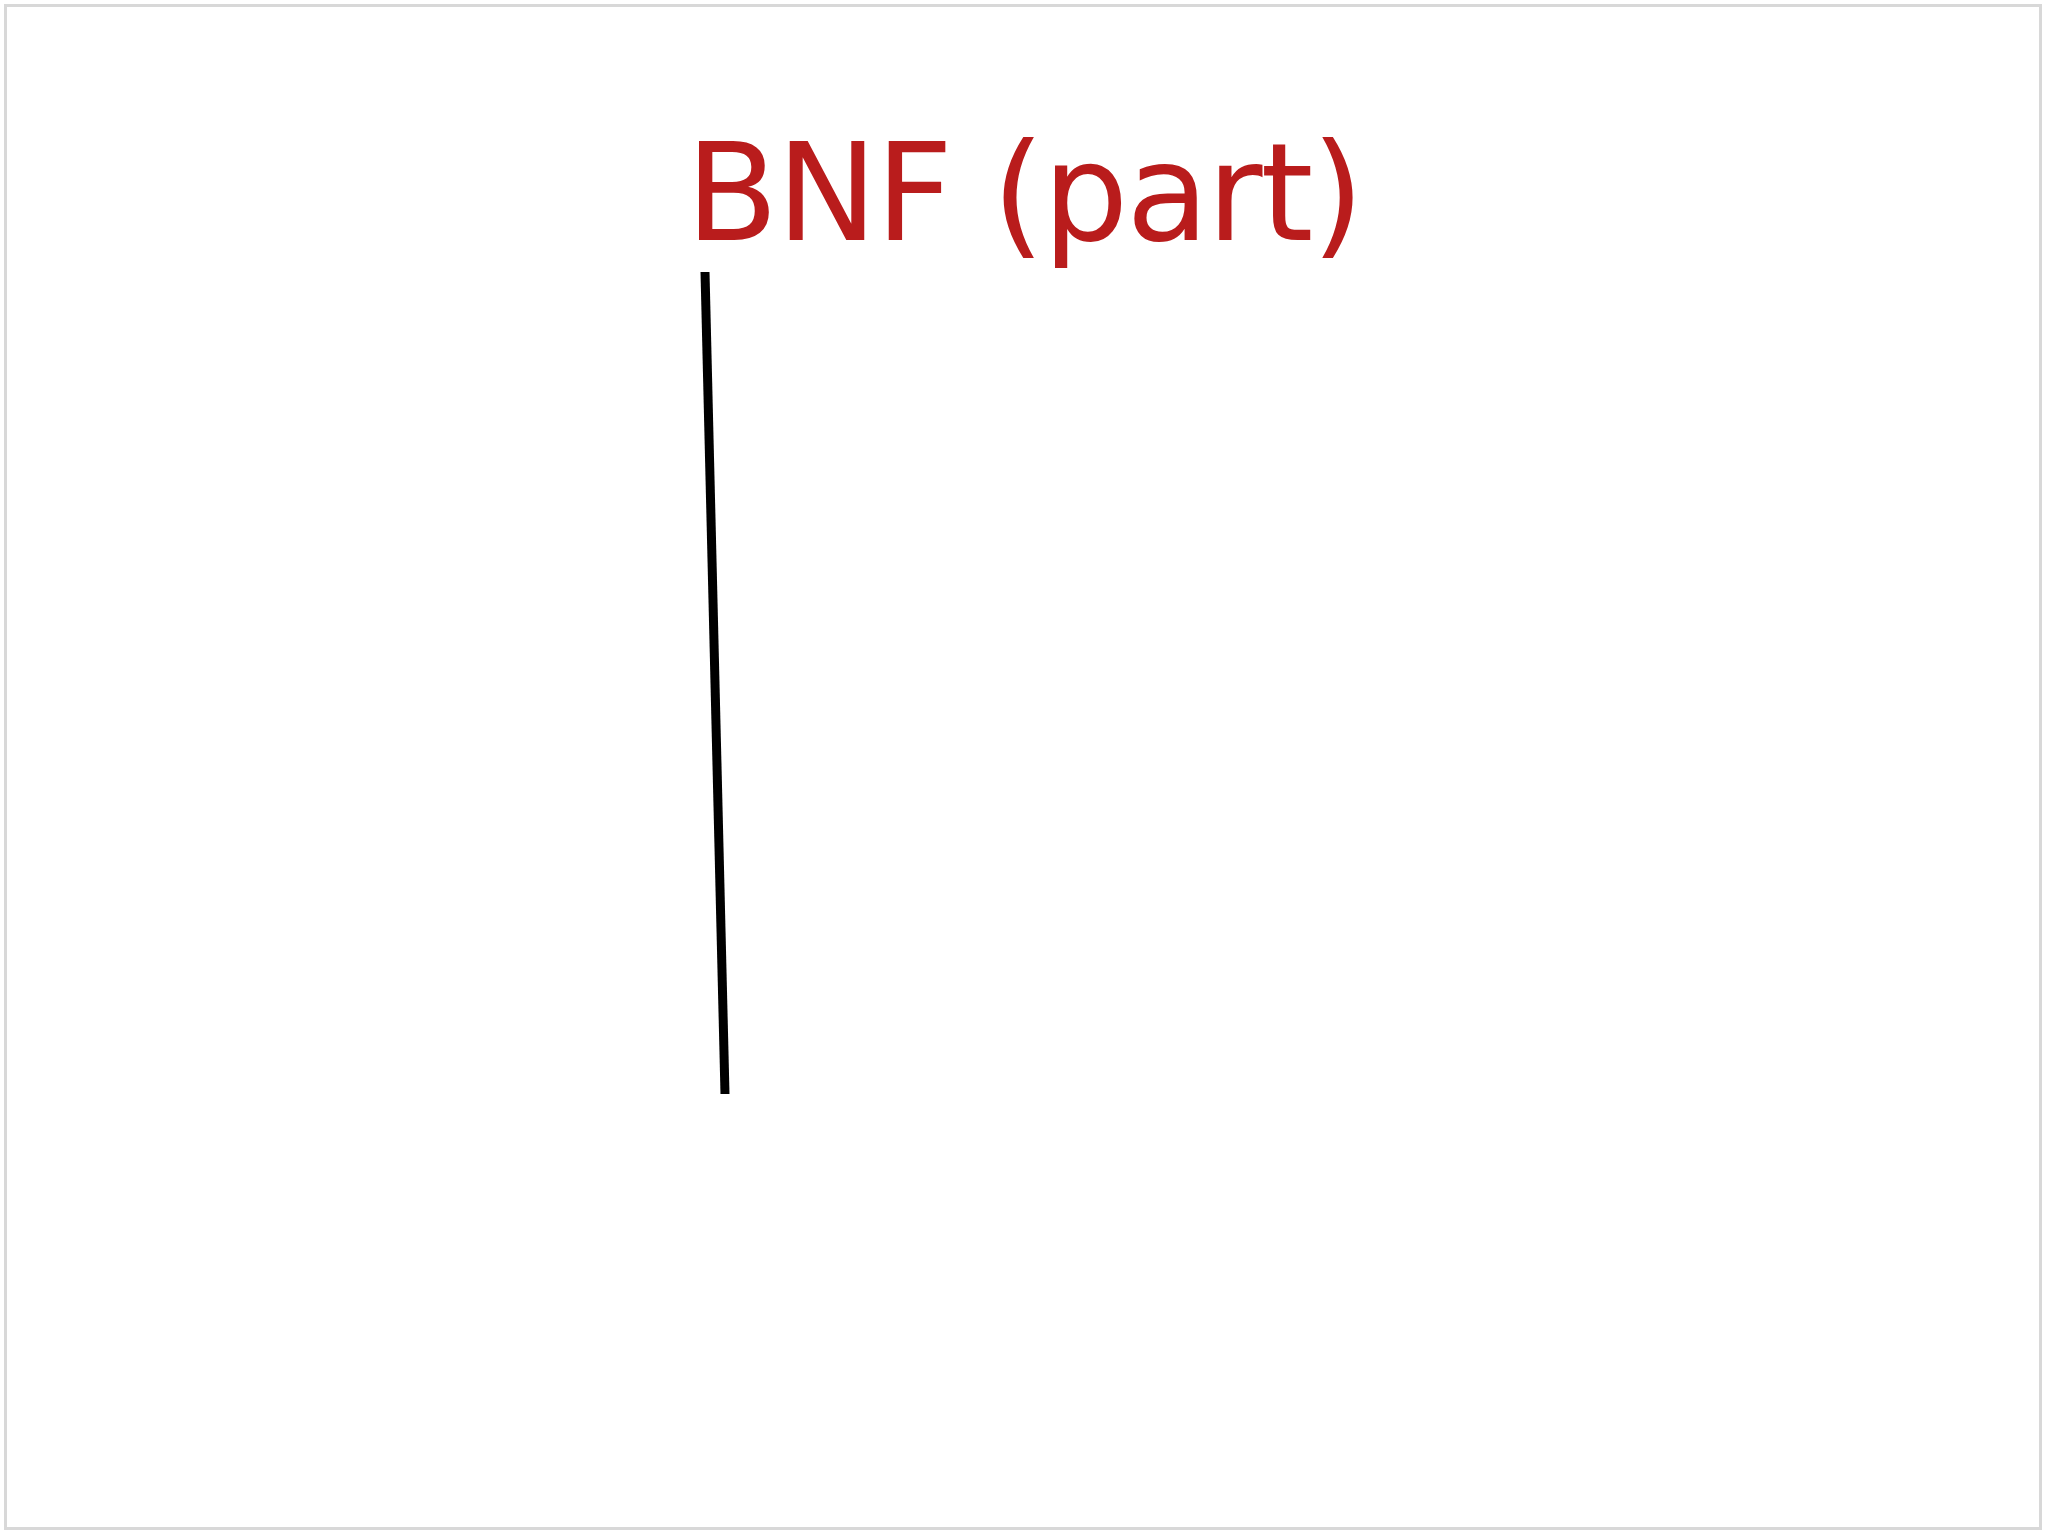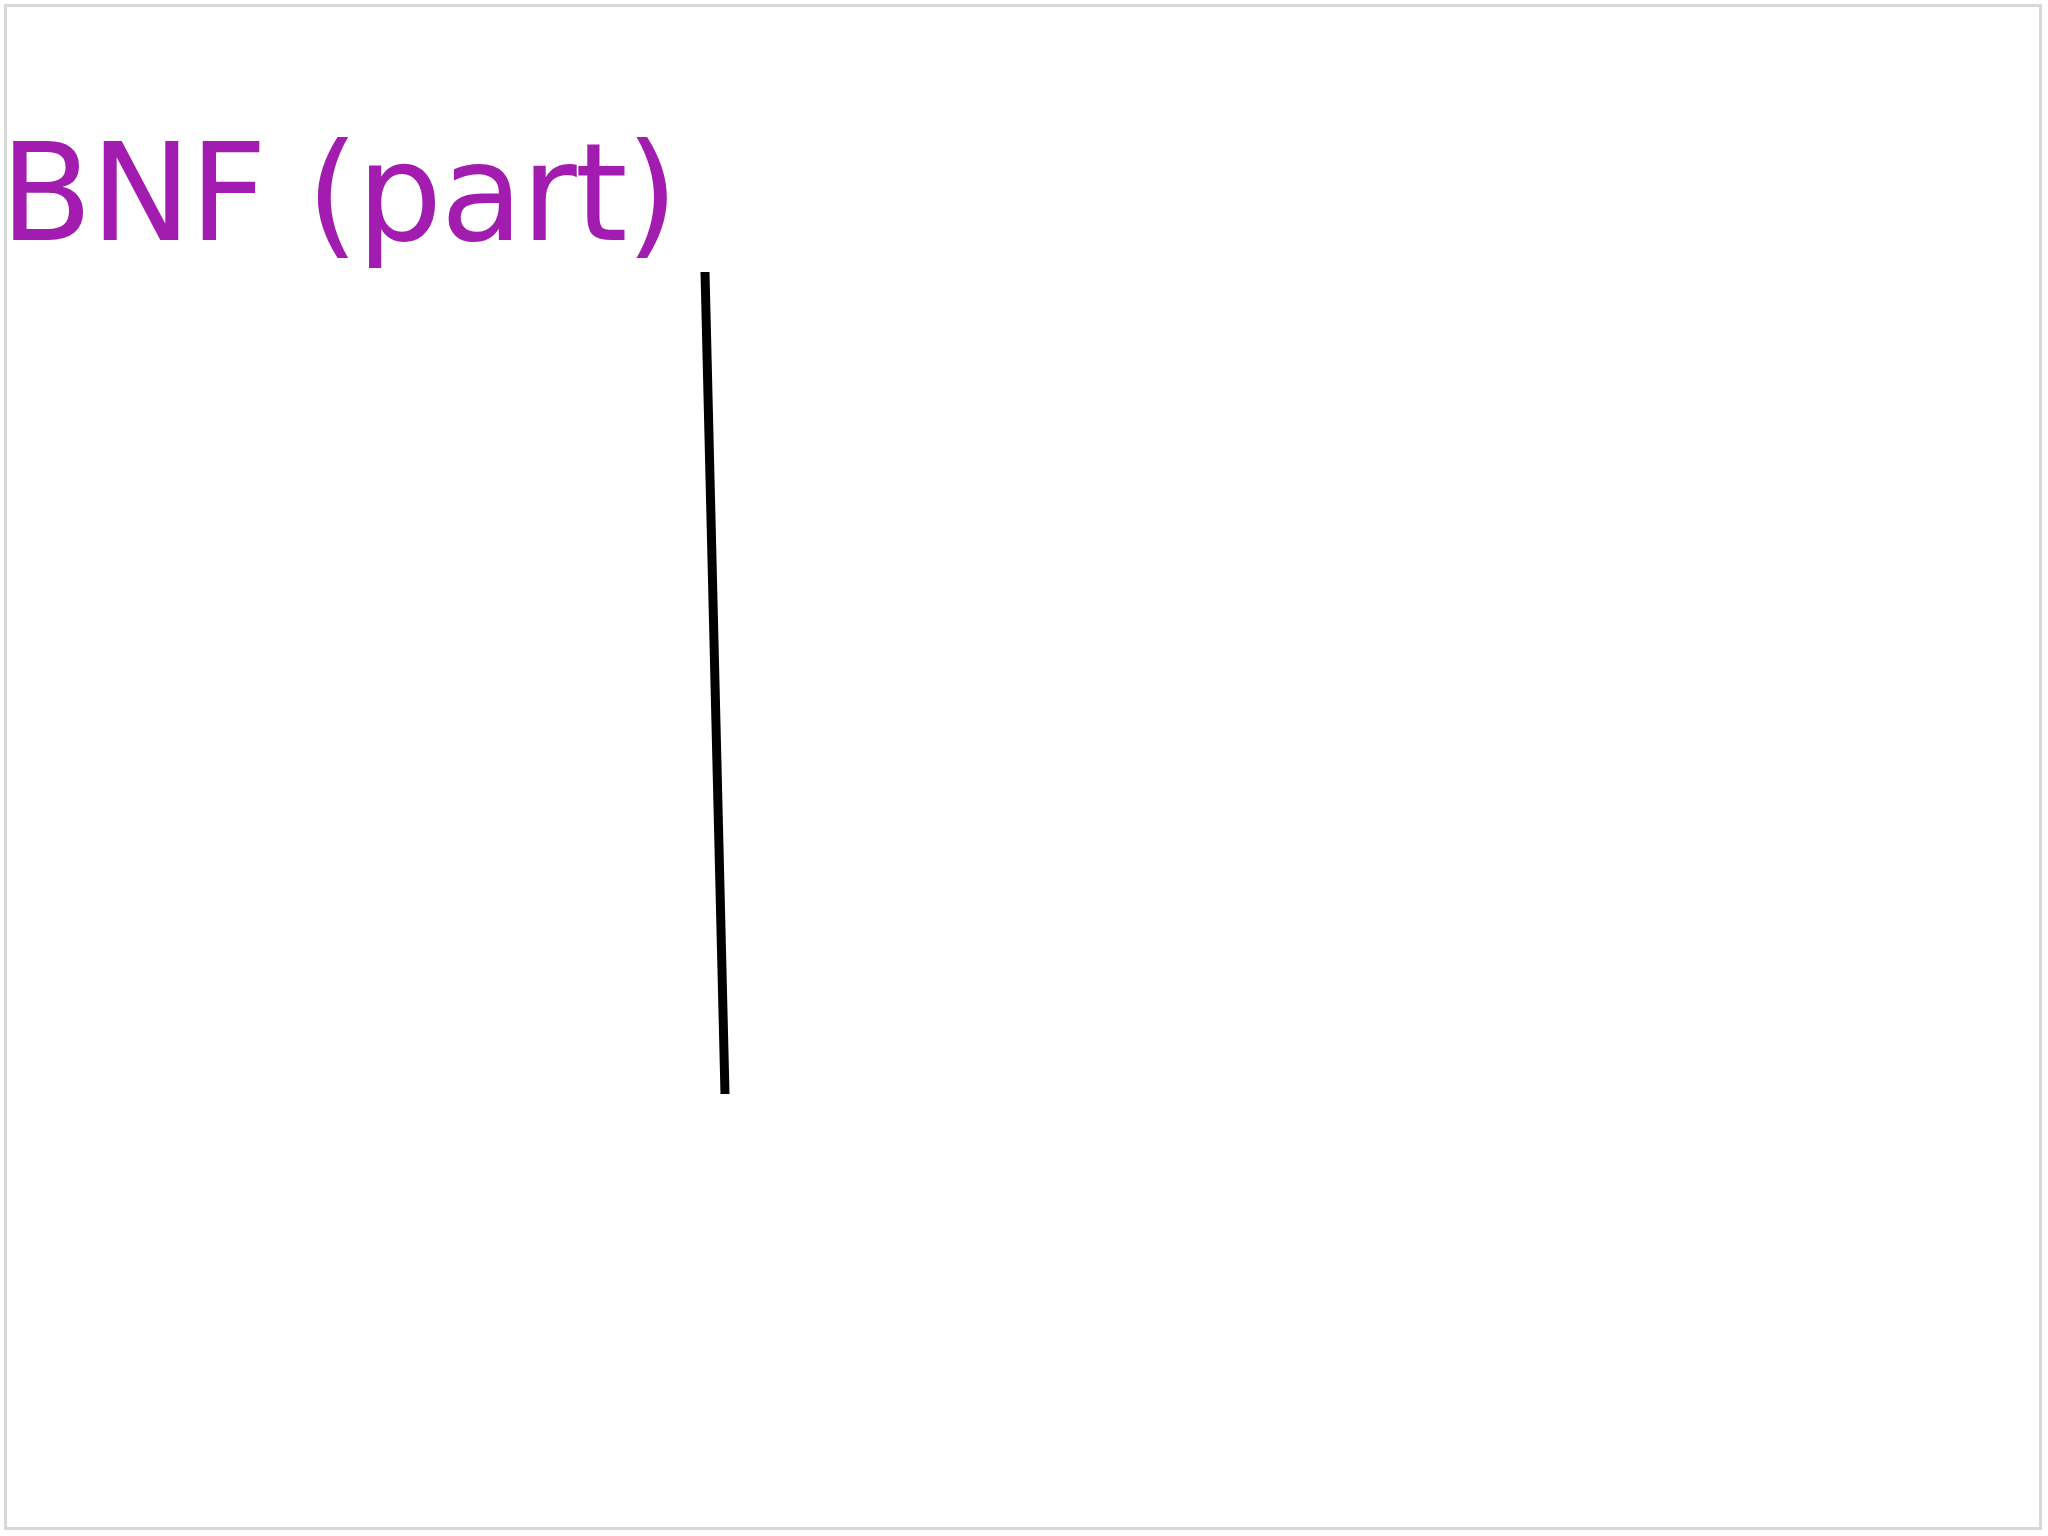--- a/index.html
+++ b/index.html
@@ -26,26 +26,27 @@
     box-sizing: border-box;
     pointer-events: none;
   }
 
   
   #title {
     position: absolute;
     left: 0;
     top: 126px;
     width: 2048px;
+    text-align: center;
     font-family: "DejaVu Sans", sans-serif;
     font-weight: 400;
     font-size: 135px;
     line-height: 1.0;
     letter-spacing: -2px;
-    color: #a21caf;
+    color: #b91c1c;
     white-space: nowrap;
   }
 
   
   #divider {
     position: absolute;
     left: 700px;
     top: 272px;
     width: 30px;
     height: 822px;

